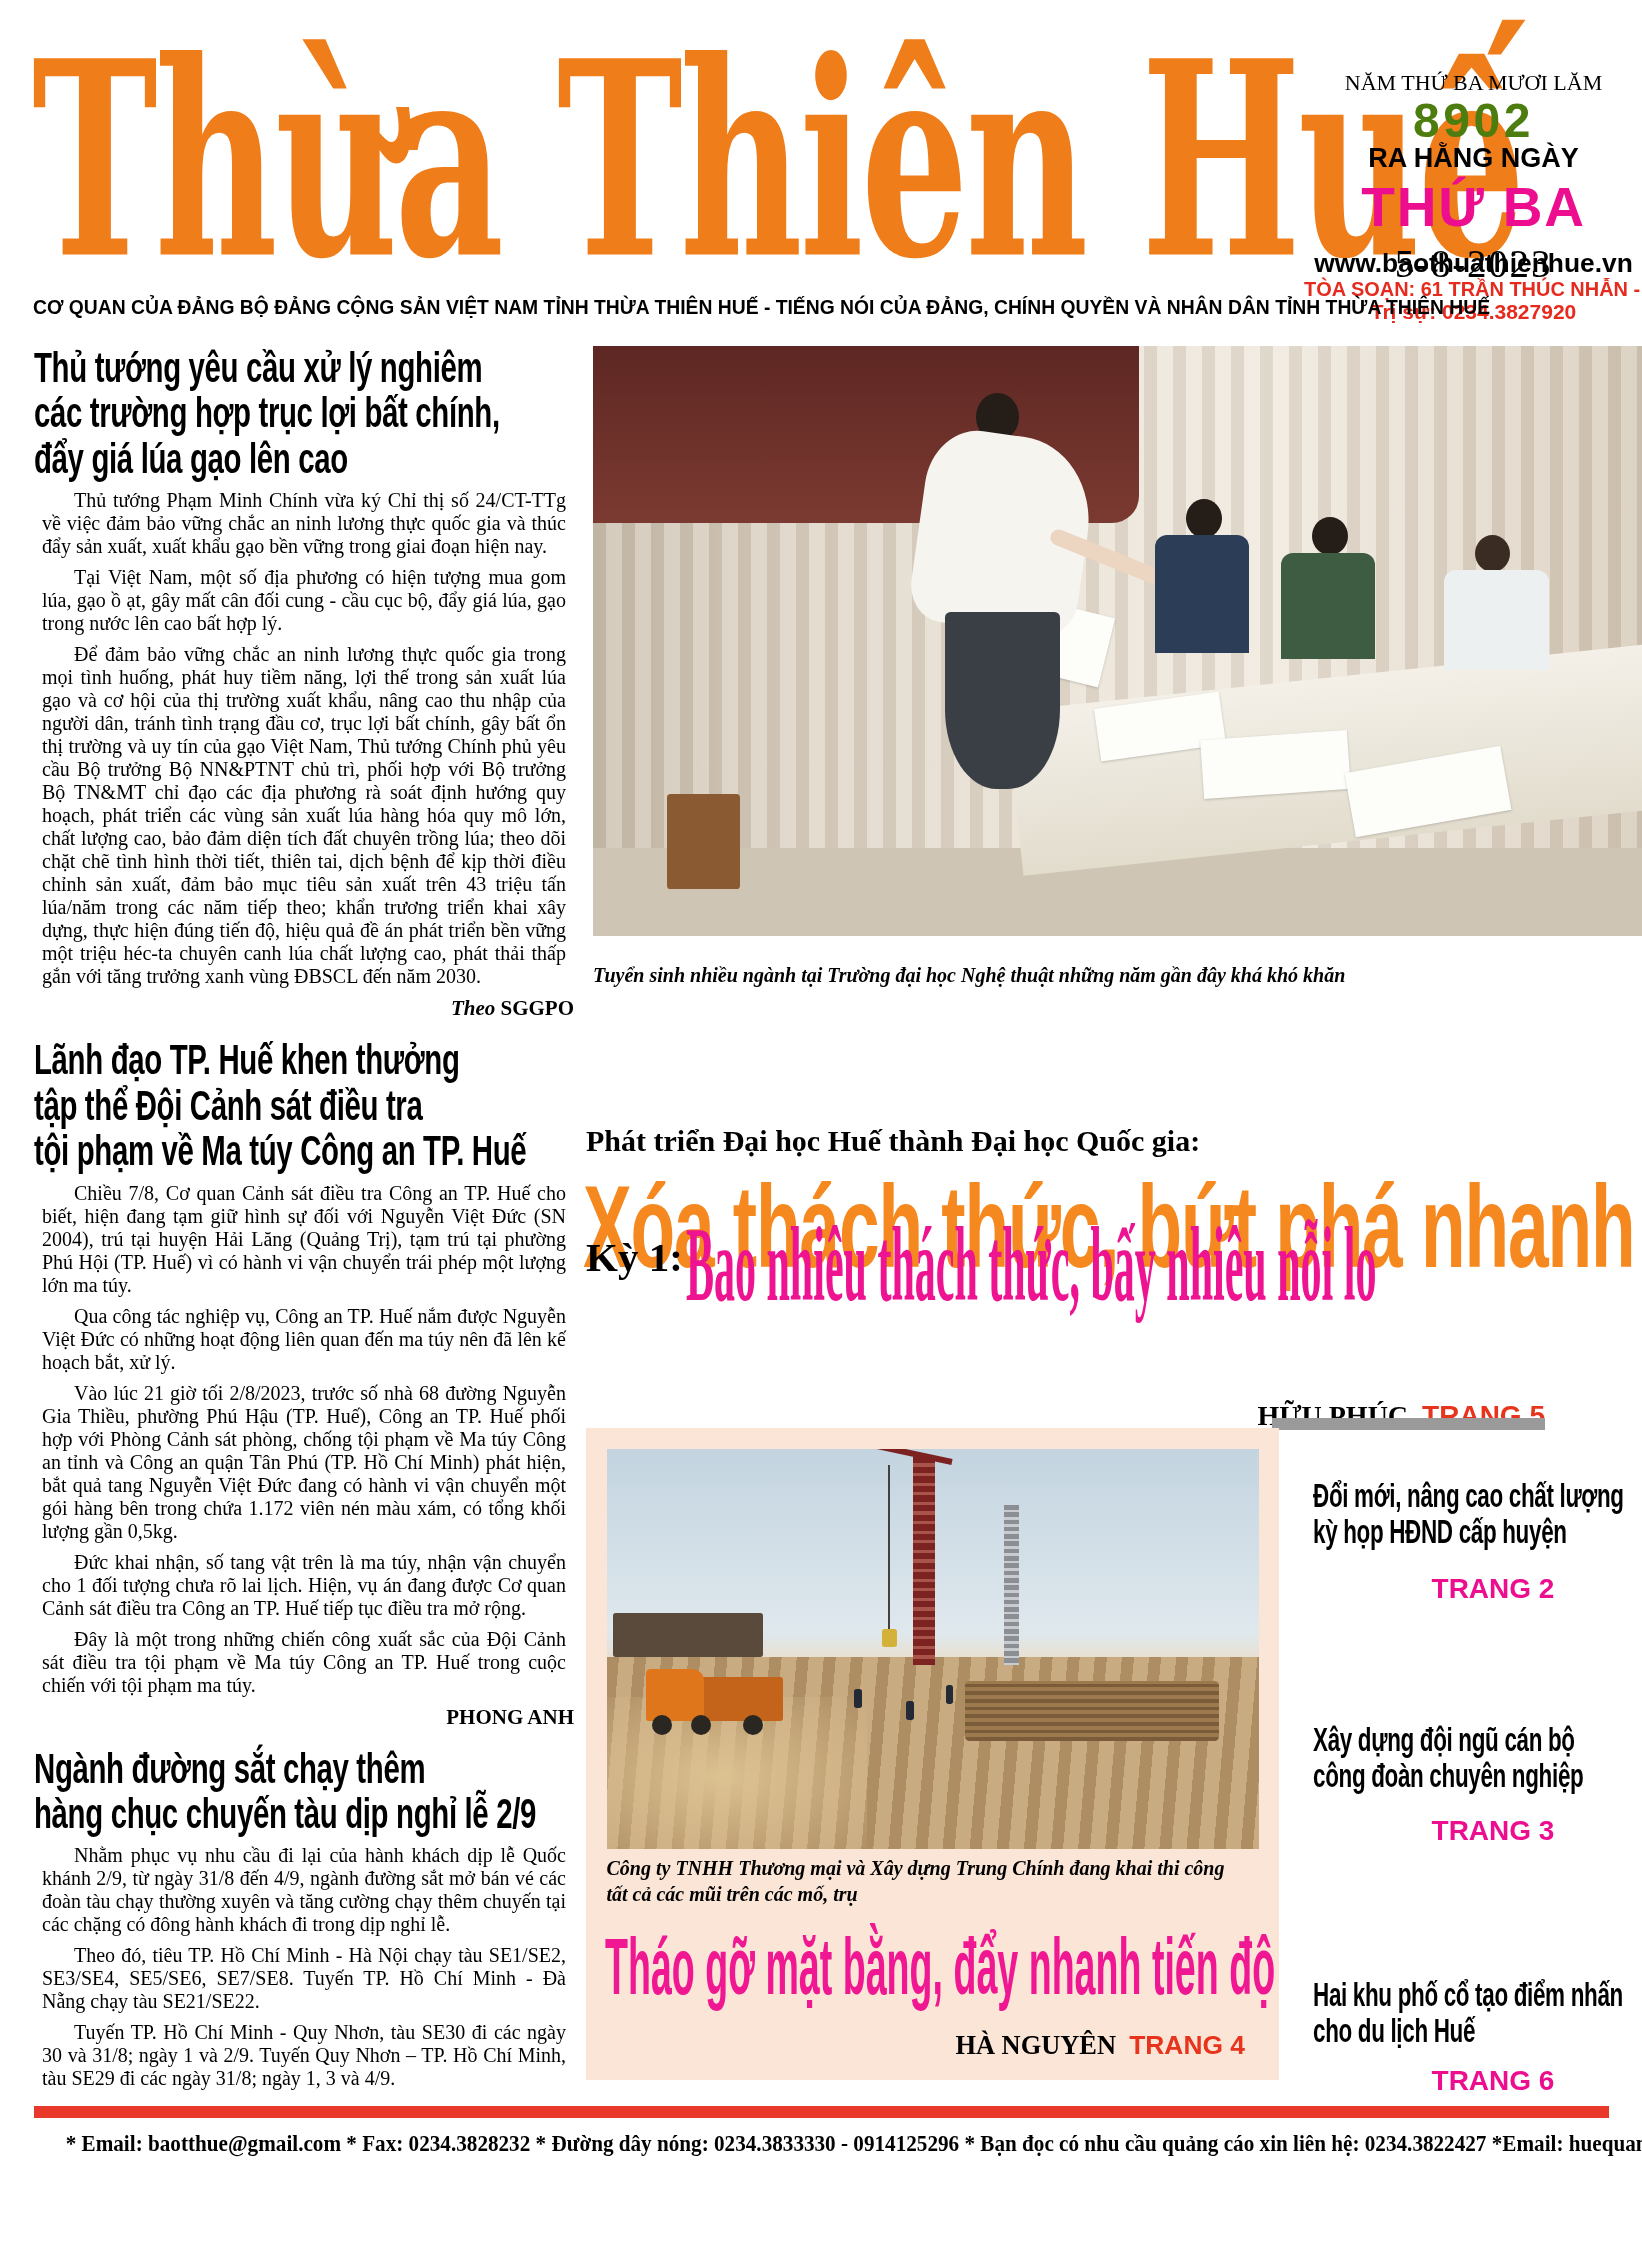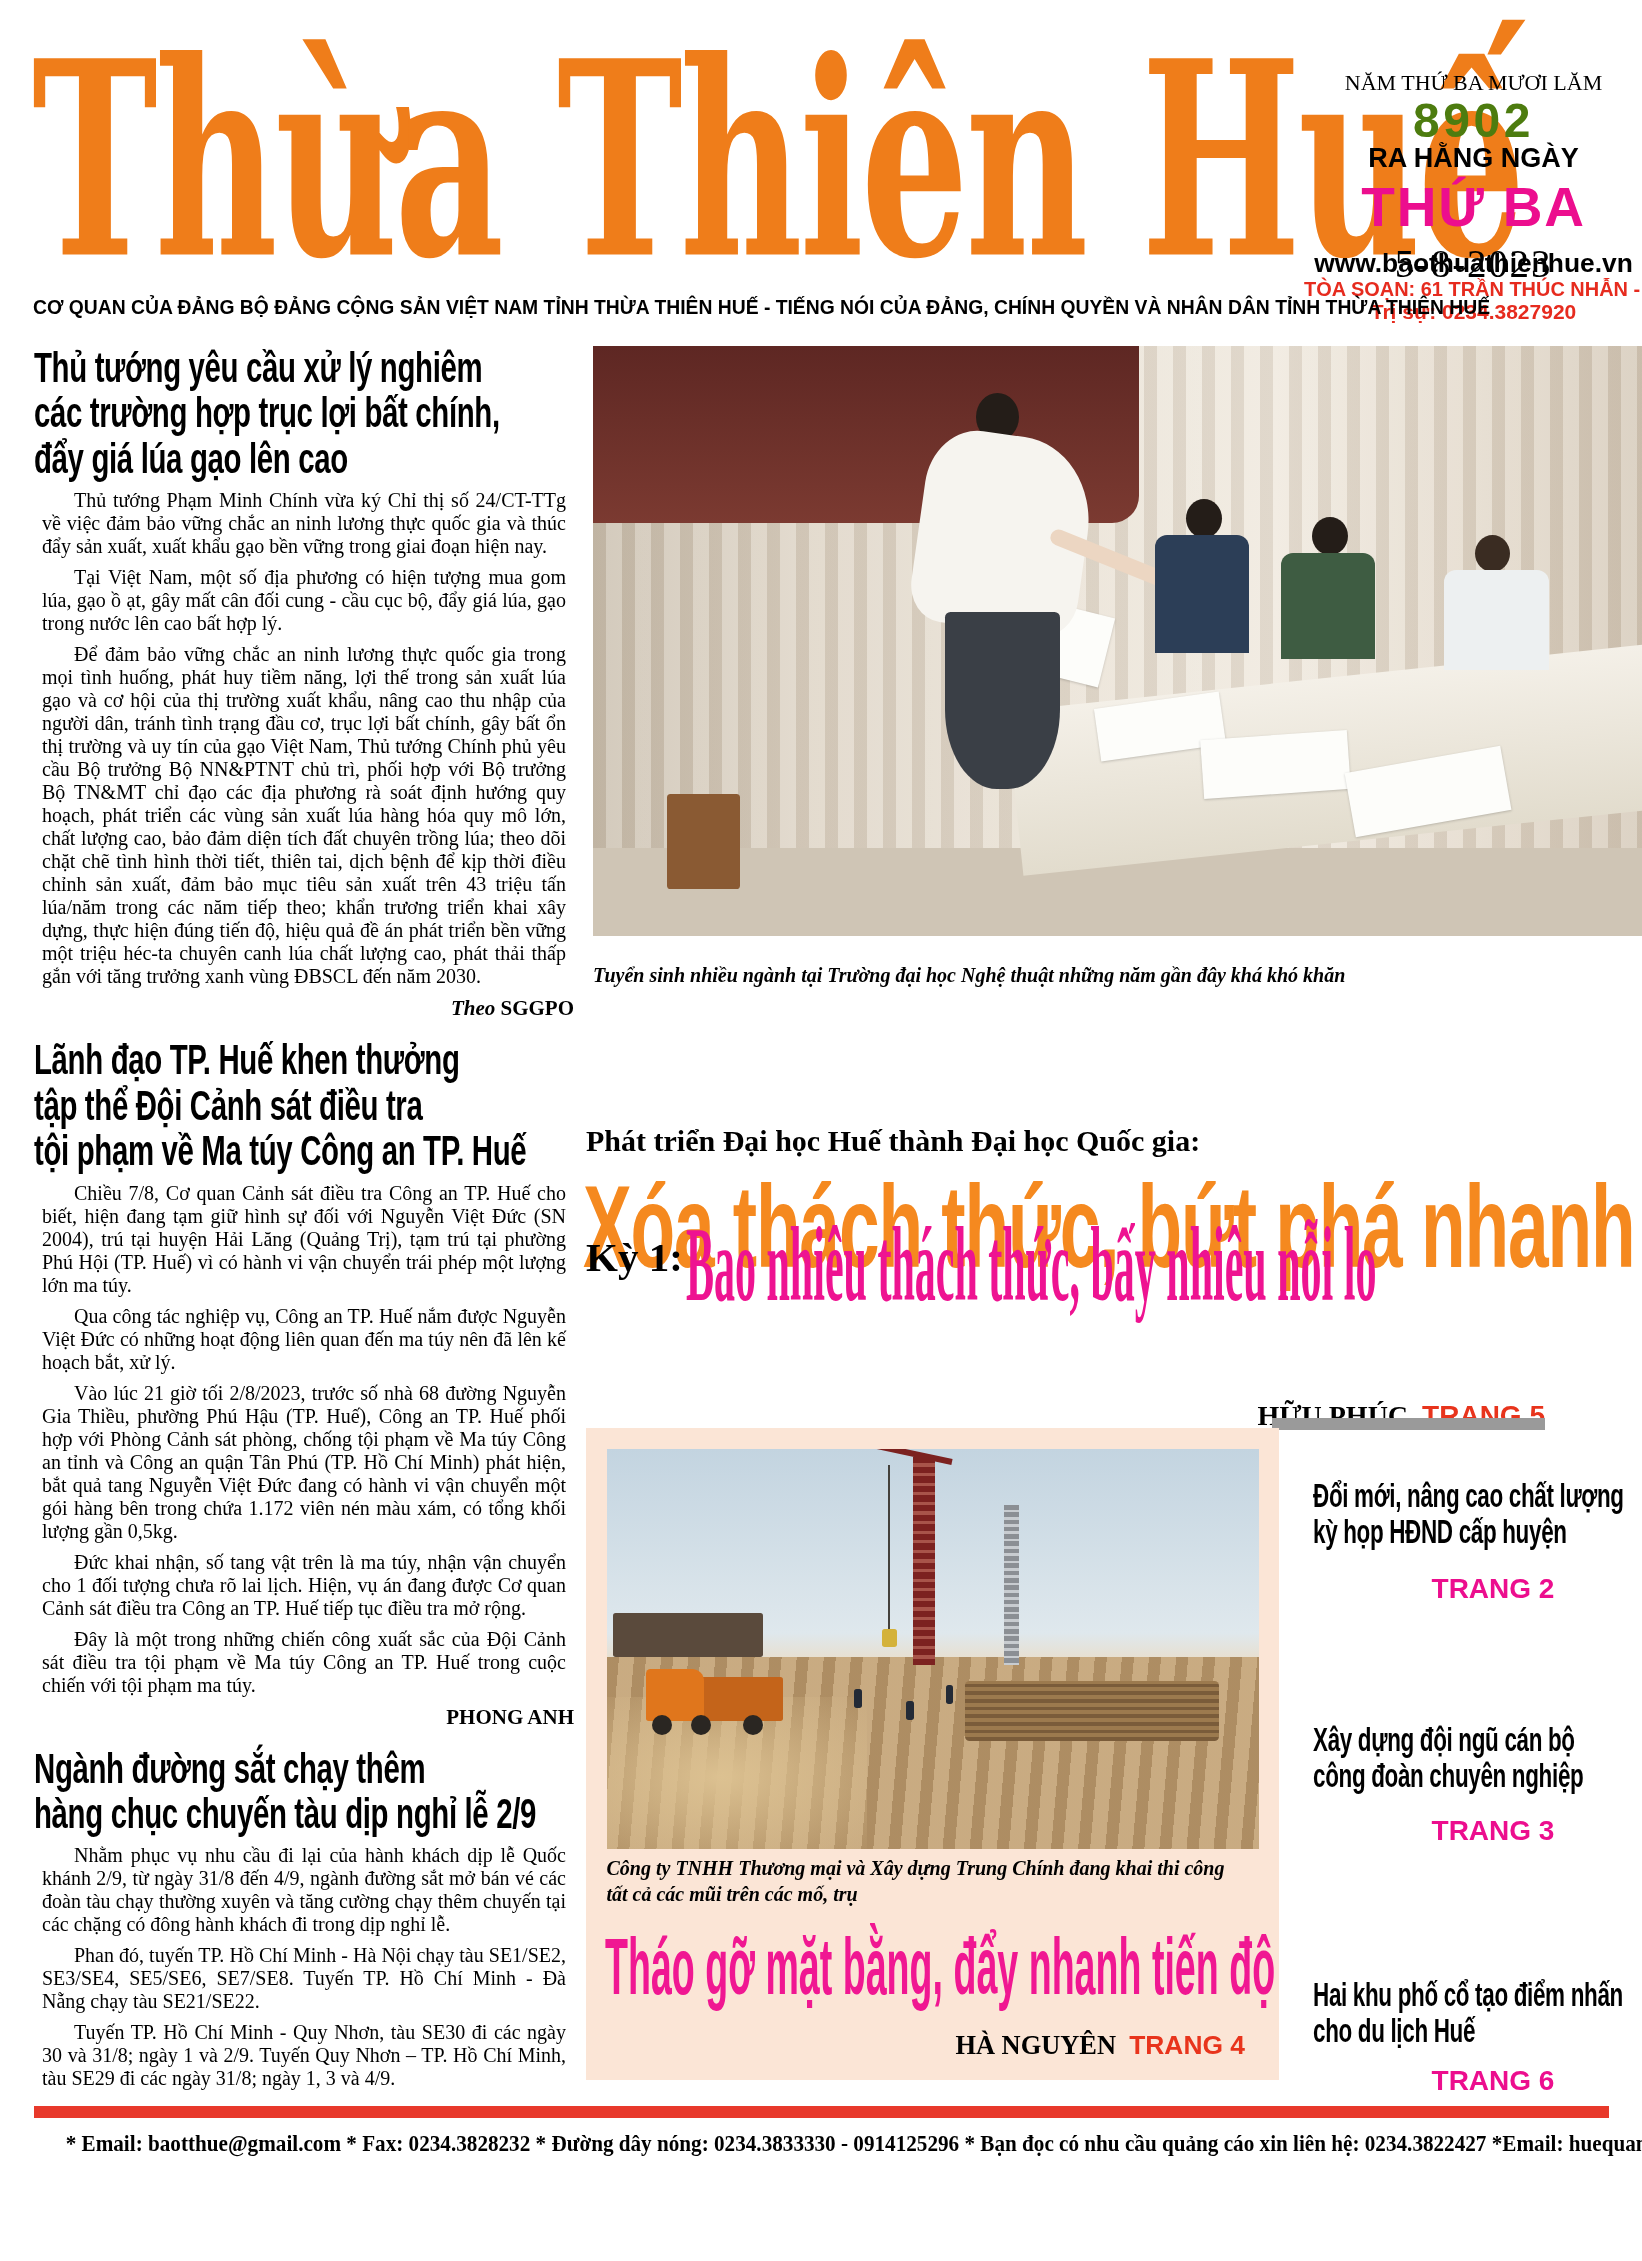--- a/index.html
+++ b/index.html
@@ -174,21 +174,21 @@
   <p>Đây là một trong những chiến công xuất sắc của Đội Cảnh sát điều tra tội phạm về Ma túy  Công an TP. Huế trong cuộc chiến với tội phạm ma túy.</p>
   <div class="byline">
     <span>PHONG ANH</span>
   </div>
 
   <div class="art-headline mt">
     <div class="hl-line">Ngành đường sắt chạy thêm</div>
     <div class="hl-line">hàng chục chuyến tàu dịp nghỉ lễ 2/9</div>
   </div>
   <p>Nhằm phục vụ nhu cầu đi lại của hành khách dịp lễ Quốc khánh 2/9, từ ngày 31/8 đến 4/9, ngành đường sắt mở bán vé các đoàn tàu chạy thường xuyên và tăng cường chạy thêm chuyến tại các chặng có đông hành khách đi trong dịp nghỉ lễ.</p>
-  <p>Phan đó, tuyến TP. Hồ Chí Minh - Hà Nội chạy tàu SE1/SE2, SE3/SE4, SE5/SE6, SE7/SE8. Tuyến TP. Hồ Chí Minh - Đà Nẵng chạy tàu SE21/SE22.</p>
+  <p>Theo đó, tiêu TP. Hồ Chí Minh - Hà Nội chạy tàu SE1/SE2, SE3/SE4, SE5/SE6, SE7/SE8. Tuyến TP. Hồ Chí Minh - Đà Nẵng chạy tàu SE21/SE22.</p>
   <p>Tuyến TP. Hồ Chí Minh - Quy Nhơn, tàu SE30 đi các ngày 30 và 31/8; ngày 1 và 2/9. Tuyến Quy Nhơn – TP. Hồ Chí Minh, tàu SE29 đi các ngày 31/8; ngày 1, 3 và 4/9.</p>
   <p>Tuyến TP. Hồ Chí Minh - Nha Trang, tàu SNT1/SNT2 và SNT4 đi ngày 31/8; tuyến Nha Trang – TP. Hồ Chí Minh, tàu SNT5 đi ngày 3-9. Tuyến TP. Hồ Chí Minh - Phan Thiết, tàu SPT1/SPT2.</p>
 
 </div>
 
 <div class="abs photo-top">
   <div class="stripes"></div>
   <div class="curtain"></div>
   <div class="floor"></div>
   <div class="desk"></div>

